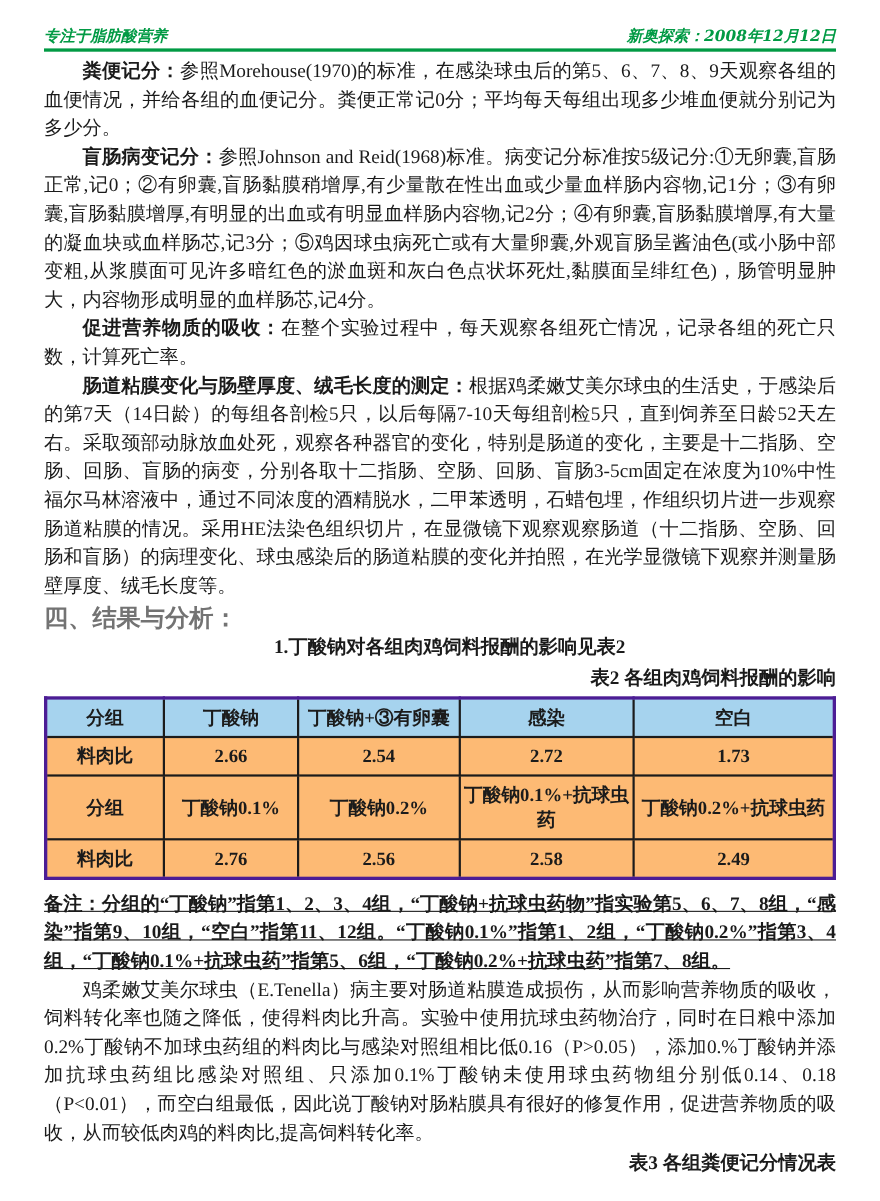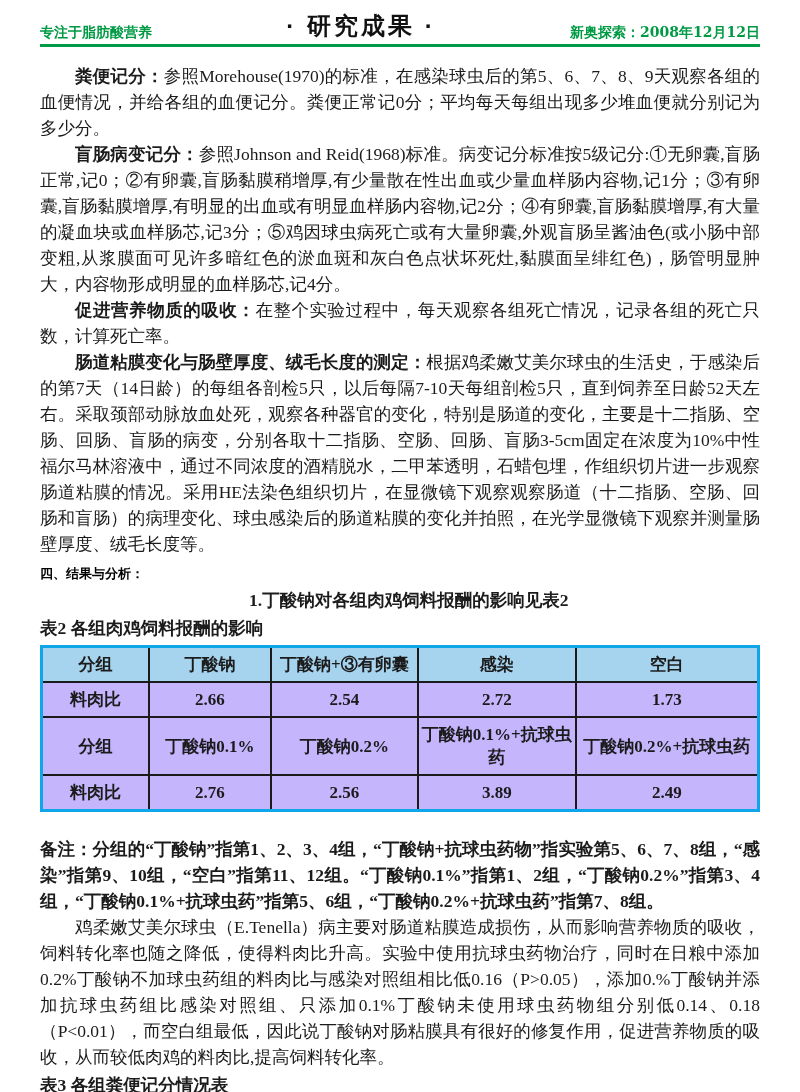--- a/index.html
+++ b/index.html
@@ -2,54 +2,53 @@
 <html><head>
 <meta charset="utf-8">
 <style>
   html,body{margin:0;padding:0;background:#ffffff;}
   body{width:800px;height:1092px;overflow:hidden;
        font-family:"Liberation Serif","DejaVu Serif",serif;color:#1b1b1b;}
   .page{padding:12px 40px 0 40px;}
 
   
   .hdr{display:flex;align-items:flex-end;justify-content:space-between;height:30px;}
-  .script{font-family:"DejaVu Serif","Liberation Serif",serif;font-weight:bold;
+  .script{font-family:"DejaVu Serif","Liberation Serif",serif;font-style:italic;font-weight:bold;
           color:#019a44;font-size:14px;white-space:nowrap;}
   .title{font-family:"Liberation Sans","DejaVu Sans",sans-serif;font-weight:bold;
          font-size:24px;letter-spacing:3px;color:#111;white-space:nowrap;}
   .rule{border:none;border-top:3px solid #019a44;margin:2px 0 0 0;}
 
   
   p{font-size:17.5px;line-height:26px;text-align:justify;margin:0;}
   .ind{text-indent:2em;}
-  .first{margin-top:16px;}
+  .first{margin-top:4px;}
   .lead{font-weight:bold;}
   .sec-head{font-family:"Liberation Sans","DejaVu Sans",sans-serif;font-weight:bold;
-            color:#000000;font-size:13px;line-height:26px;margin-top:4px;}
+            color:#737373;font-size:22px;line-height:26px;margin-top:4px;}
   .subline{font-weight:bold;text-indent:1em;text-align:center;}
-  .caption{font-weight:bold;text-align:left;font-size:17.5px;line-height:26px;margin-top:2px;}
-  .note{margin-top:24px;font-weight:bold;}
+  .caption{font-weight:bold;text-align:right;font-size:17.5px;line-height:26px;margin-top:2px;}
+  .note{margin-top:8px;font-weight:bold;text-decoration:underline;}
 
   
   table{border-collapse:collapse;width:100%;table-layout:fixed;
-        border:3px solid #0ea5e9;margin-top:4px;}
+        border:3px solid #4c1d95;margin-top:4px;}
   td{border:2px solid #1b1b1b;text-align:center;vertical-align:middle;
      font-weight:bold;font-size:17px;padding:5px 2px;}
   .t2 td{height:22px;}
   .row-dark td{background:#a6d3ee;}
-  .row-light td{background:#c4b5fd;}
+  .row-light td{background:#fdba74;}
 </style>
 </head>
 <body>
 
 <div class="page">
 
   <div class="hdr">
     <span class="script">专注于脂肪酸营养</span>
-    <span class="title">· 研究成果 ·</span>
     <span class="script">新奥探索：2008年12月12日</span>
   </div>
   <hr class="rule">
 
   <p class="ind first"><b class="lead">粪便记分：</b><span>参照Morehouse(1970)的标准，在感染球虫后的第5、6、7、8、9天观察各组的血便情况，并给各组的血便记分。粪便正常记0分；平均每天每组出现多少堆血便就分别记为多少分。</span></p>
 
   <p class="ind"><b class="lead">盲肠病变记分：</b><span>参照Johnson and Reid(1968)标准。病变记分标准按5级记分:①无卵囊,盲肠正常,记0；②有卵囊,盲肠黏膜稍增厚,有少量散在性出血或少量血样肠内容物,记1分；③有卵囊,盲肠黏膜增厚,有明显的出血或有明显血样肠内容物,记2分；④有卵囊,盲肠黏膜增厚,有大量的凝血块或血样肠芯,记3分；⑤鸡因球虫病死亡或有大量卵囊,外观盲肠呈酱油色(或小肠中部变粗,从浆膜面可见许多暗红色的淤血斑和灰白色点状坏死灶,黏膜面呈绯红色)，肠管明显肿大，内容物形成明显的血样肠芯,记4分。</span></p>
 
   <p class="ind"><b class="lead">促进营养物质的吸收：</b><span>在整个实验过程中，每天观察各组死亡情况，记录各组的死亡只数，计算死亡率。</span></p>
 
@@ -88,21 +87,21 @@
       <td>分组</td>
       <td>丁酸钠0.1%</td>
       <td>丁酸钠0.2%</td>
       <td>丁酸钠0.1%+抗球虫药</td>
       <td>丁酸钠0.2%+抗球虫药</td>
     </tr>
     <tr class="row-light">
       <td>料肉比</td>
       <td>2.76</td>
       <td>2.56</td>
-      <td>3.89</td>
+      <td>2.58</td>
       <td>2.49</td>
     </tr>
   </tbody>
     </table>
 
   <p class="note"><span class="lead">备注：</span><span>分组的“丁酸钠”指第1、2、3、4组，“丁酸钠+抗球虫药物”指实验第5、6、7、8组，“感染”指第9、10组，“空白”指第11、12组。“丁酸钠0.1%”指第1、2组，“丁酸钠0.2%”指第3、4组，“丁酸钠0.1%+抗球虫药”指第5、6组，“丁酸钠0.2%+抗球虫药”指第7、8组。</span></p>
 
   <p class="ind"><span>鸡柔嫩艾美尔球虫（E.Tenella）病主要对肠道粘膜造成损伤，从而影响营养物质的吸收，饲料转化率也随之降低，使得料肉比升高。实验中使用抗球虫药物治疗，同时在日粮中添加0.2%丁酸钠不加球虫药组的料肉比与感染对照组相比低0.16（P&gt;0.05），添加0.%丁酸钠并添加抗球虫药组比感染对照组、只添加0.1%丁酸钠未使用球虫药物组分别低0.14、0.18（P&lt;0.01），而空白组最低，因此说丁酸钠对肠粘膜具有很好的修复作用，促进营养物质的吸收，从而较低肉鸡的料肉比,提高饲料转化率。</span></p>
 
 

